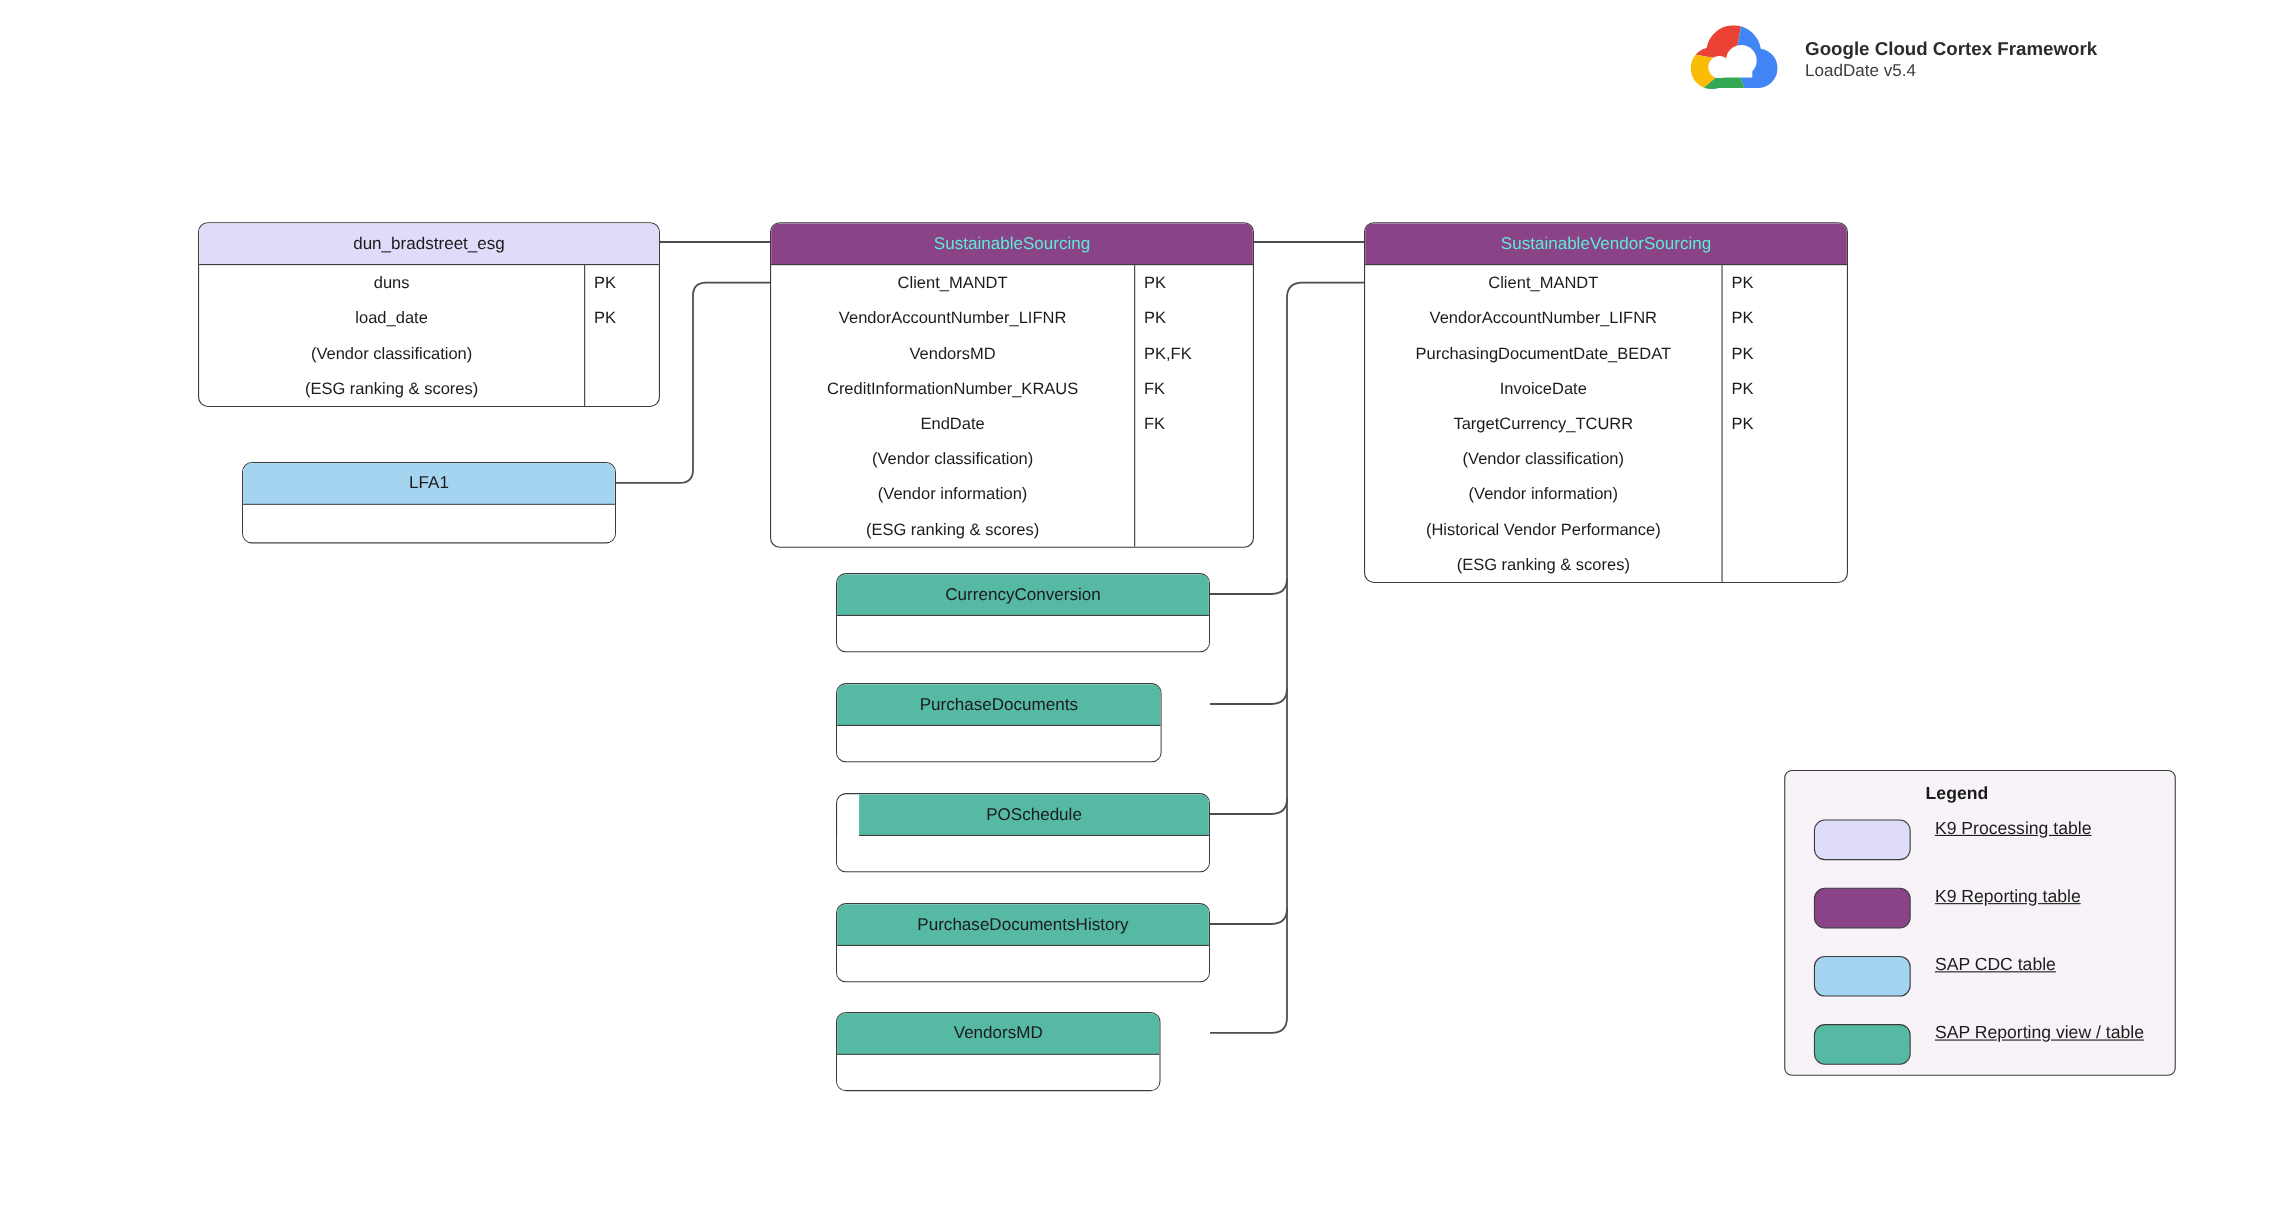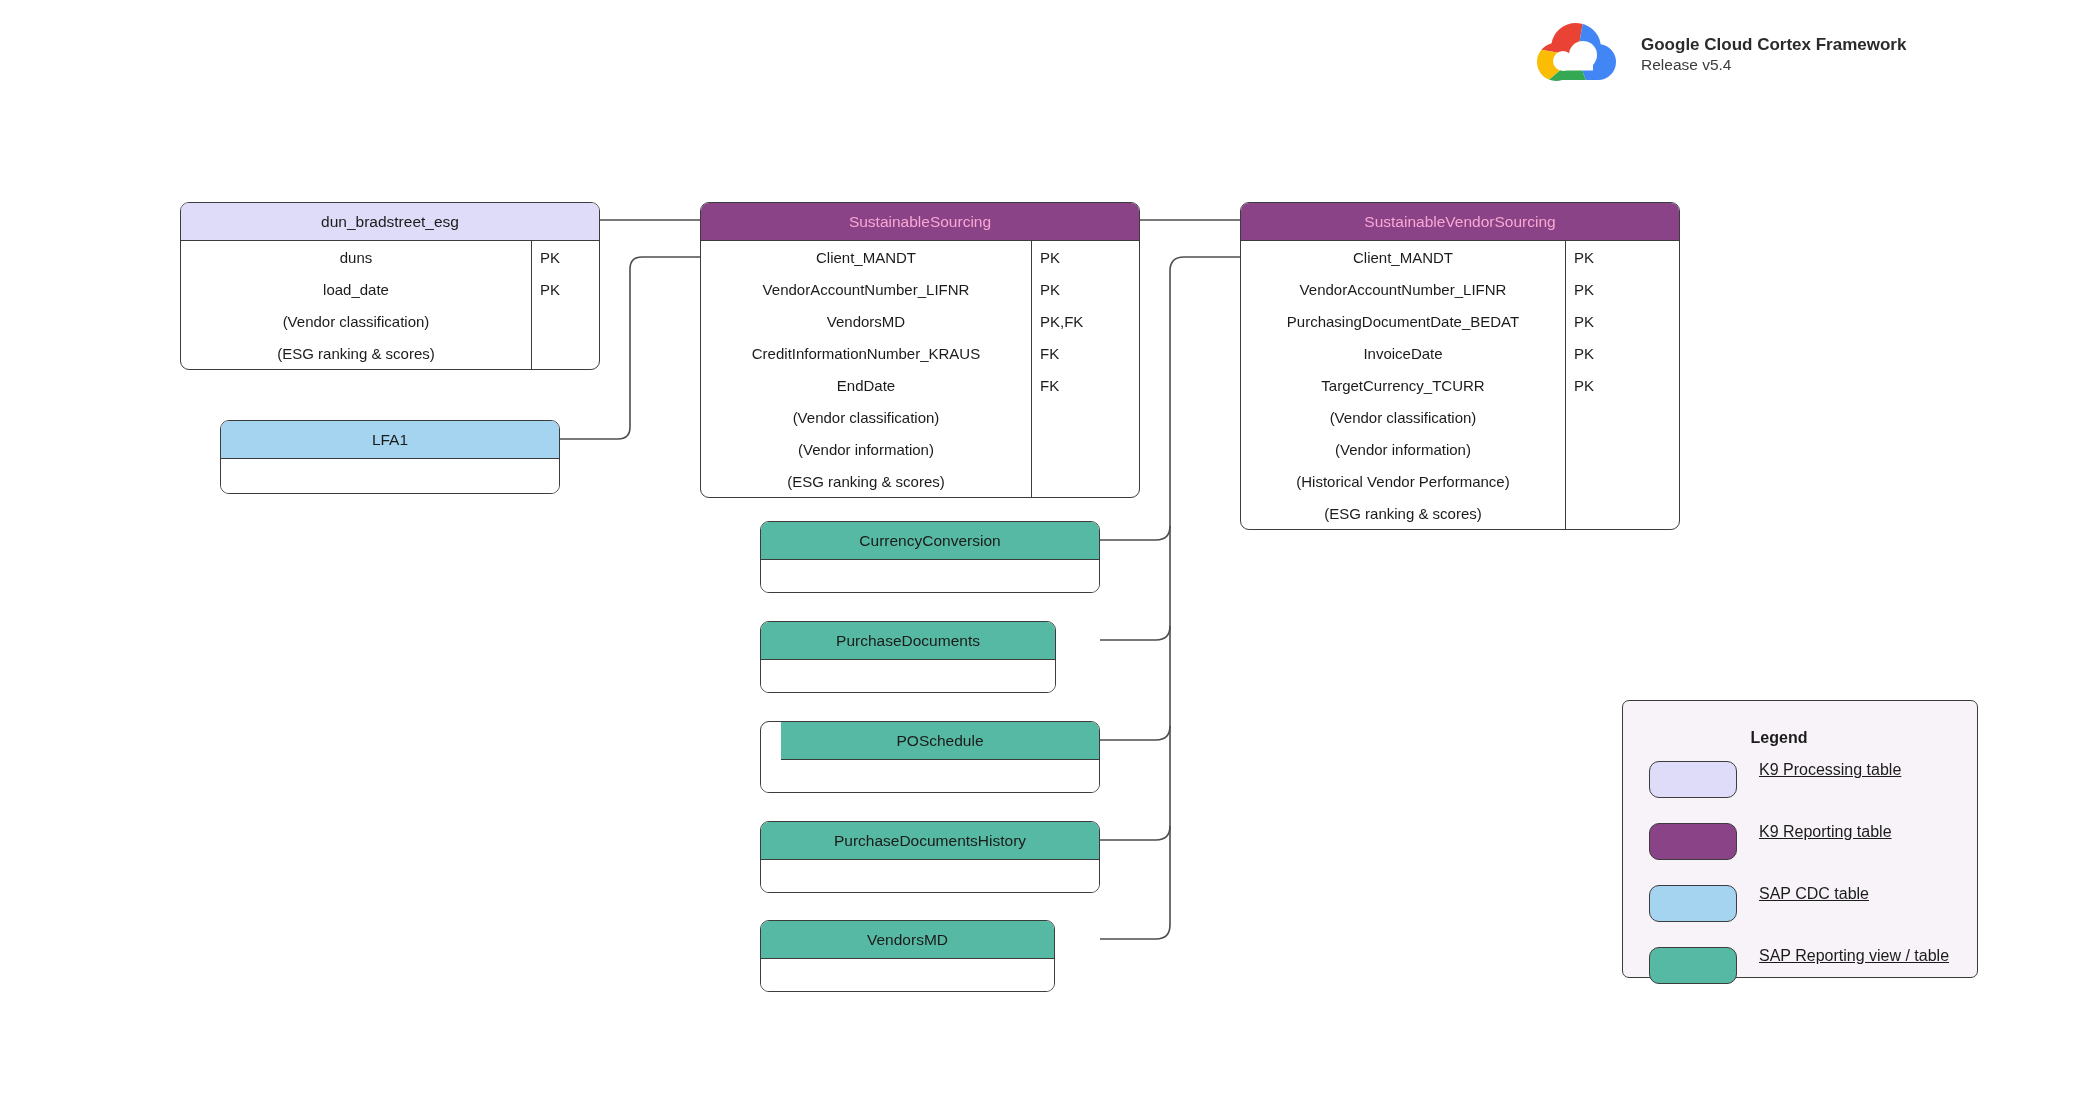--- a/index.html
+++ b/index.html
@@ -19,33 +19,33 @@
   #connectors path{fill:none;stroke:#4d4d4d;stroke-width:1.6;}
   
   .entity{
     position:absolute;z-index:2;background:#ffffff;border:1.4px solid #3c3c3c;
     border-radius:9px;box-sizing:border-box;overflow:hidden;
   }
   .entity-header{
     height:38px;display:flex;align-items:center;justify-content:center;
     border-bottom:1.4px solid #3c3c3c;font-size:15.5px;box-sizing:border-box;
   }
-  .entity-header.light-text{color:#f9a8d4;}
+  .entity-header.light-text{color:#5eead4;}
   .entity-body{display:flex;align-items:stretch;}
   .col-names{display:flex;flex-direction:column;}
   .col-keys{flex:1;border-left:1.4px solid #3c3c3c;display:flex;flex-direction:column;}
   .row-cell{height:32px;display:flex;align-items:center;justify-content:center;font-size:15px;}
   .key-cell{height:32px;display:flex;align-items:center;justify-content:flex-start;
     padding-left:8px;font-size:15px;box-sizing:border-box;}
   .entity-empty{width:100%;background:#ffffff;}
   
   .legend{
     position:absolute;left:1622px;top:700px;width:356px;height:278px;z-index:2;
     background:#f8f3f8;border:1.4px solid #3c3c3c;border-radius:7px;box-sizing:border-box;
-    padding:28px 0 0 26px;
+    padding:12px 0 0 26px;
   }
   .legend-title{font-size:16px;font-weight:bold;text-align:center;width:260px;margin-bottom:14px;}
   .legend-item{display:flex;margin-bottom:25px;text-decoration:underline;}
   .legend-swatch{width:88px;height:37px;border:1.4px solid #3c3c3c;border-radius:10px;
     box-sizing:border-box;flex:0 0 auto;}
   .legend-label{font-size:16px;margin-left:22px;white-space:nowrap;}
 </style>
 </head>
 <body>
 
@@ -171,21 +171,21 @@
       <polygon points="48,44 60.2,-25 117.7,37.9 71.9,109.8" fill="#4285f4"></polygon>
       <polygon points="48,44 71.9,109.8 29.9,111.6 -5.6,89" fill="#34a853"></polygon>
       <polygon points="48,44 -5.6,89 -19.6,62.1 -21,31.8" fill="#fbbc04"></polygon>
       <circle cx="34" cy="49" r="10" fill="#ffffff"></circle>
       <circle cx="54" cy="43" r="14" fill="#ffffff"></circle>
       <rect x="34" y="45" width="30" height="13.5" fill="#ffffff"></rect>
     </g>
   </svg>
   <div class="branding-text">
     <div class="branding-title">Google Cloud Cortex Framework</div>
-    <div class="branding-release">Release v5.4</div>
+    <div class="branding-release">LoadDate v5.4</div>
   </div>
 </div>
 
 <div class="legend">
   <div class="legend-title">Legend</div>
   <div id="legend-items">
       <div class="legend-item">
         <div class="legend-swatch" style="background: rgb(222, 220, 248);"></div>
         <div class="legend-label">K9 Processing table</div>
       </div>

